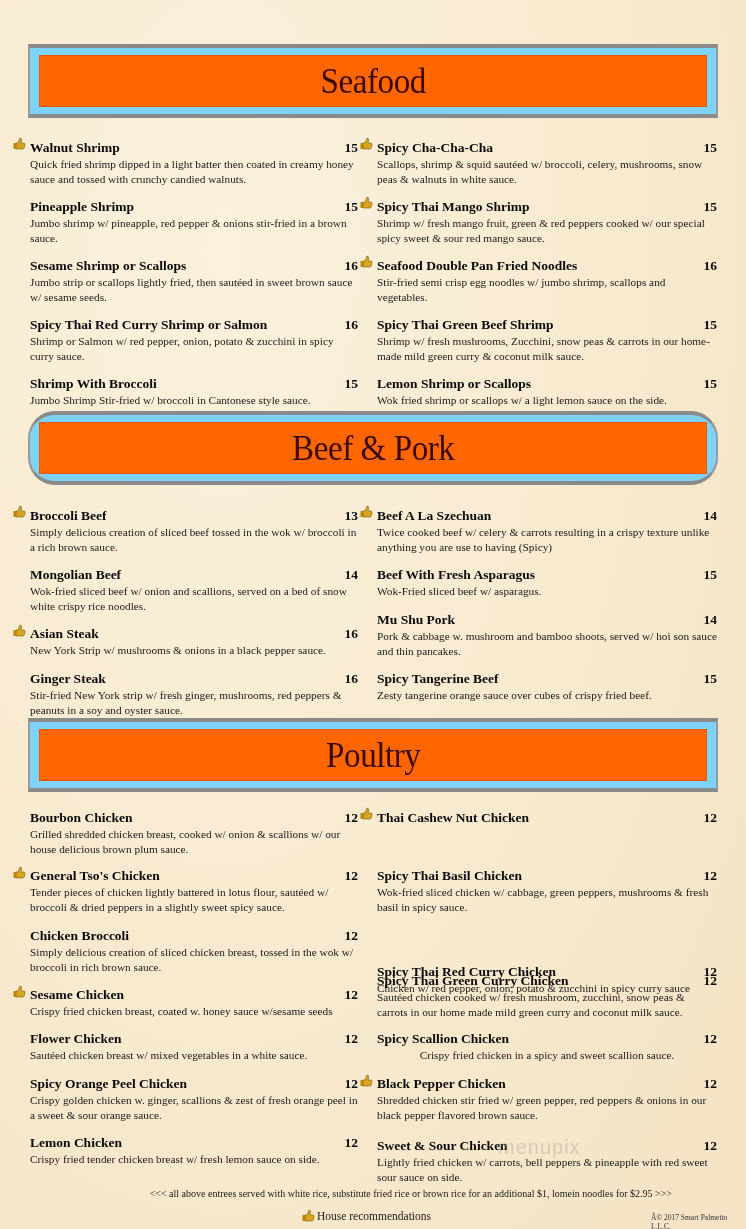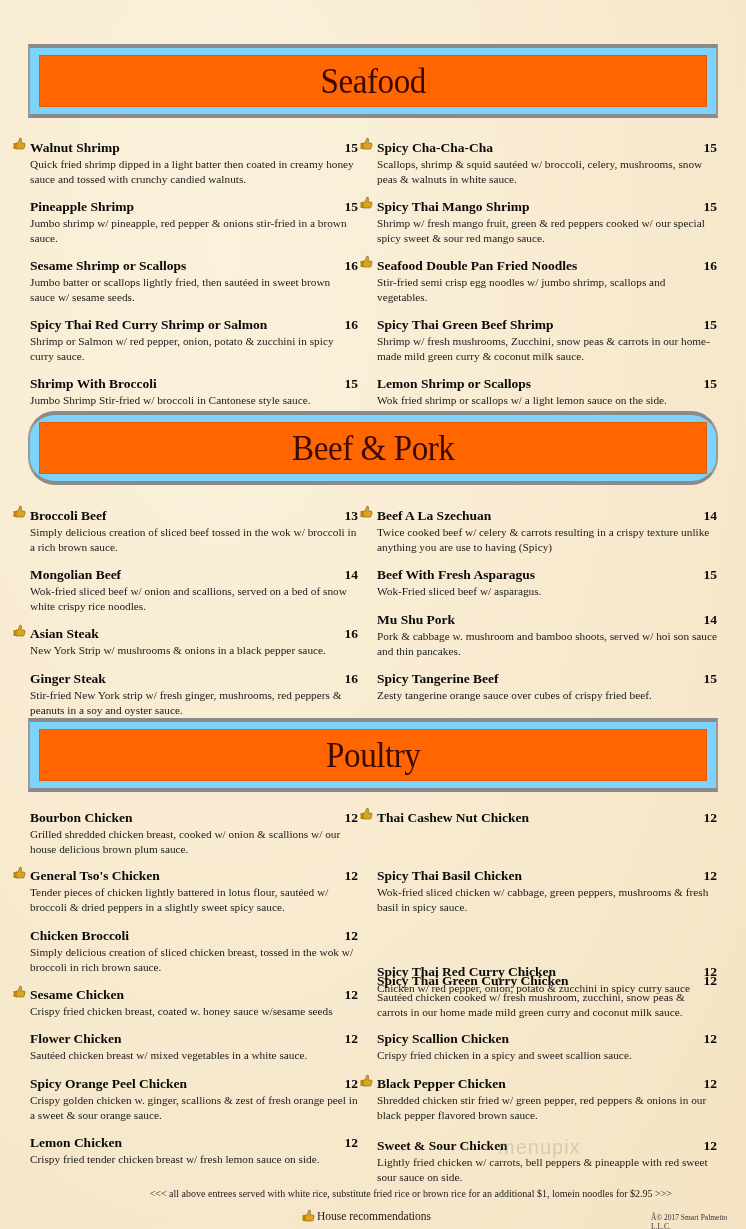--- a/index.html
+++ b/index.html
@@ -103,21 +103,21 @@
       <span class="name">Pineapple Shrimp</span>
       <span class="price">15</span>
     </div>
   <div class="desc">Jumbo shrimp w/ pineapple, red pepper &amp; onions stir-fried in a brown sauce.</div>
 </div>
 <div class="item" style="left:30px; top:258px;">
   <div class="head">
       <span class="name">Sesame Shrimp or Scallops</span>
       <span class="price">16</span>
     </div>
-  <div class="desc">Jumbo batter or scallops lightly fried, then sautéed in sweet brown sauce w/ sesame seeds.</div>
+  <div class="desc">Jumbo strip or scallops lightly fried, then sautéed in sweet brown sauce w/ sesame seeds.</div>
 </div>
 <div class="item" style="left:30px; top:317px;">
   <div class="head">
       <span class="name">Spicy Thai Red Curry Shrimp or Salmon</span>
       <span class="price">16</span>
     </div>
   <div class="desc">Shrimp or Salmon w/ red pepper, onion, potato &amp; zucchini in spicy curry sauce.</div>
 </div>
 <div class="item" style="left:30px; top:376px;">
   <div class="head">
@@ -303,21 +303,21 @@
     </div>
   <div class="desc">Chicken w/ red pepper, onion, potato &amp; zucchini in spicy curry sauce</div>
 </div>
 <div class="item right" style="left:377px; top:973px;">
   <div class="head">
       <span class="name">Spicy Thai Green Curry Chicken</span>
       <span class="price">12</span>
     </div>
   <div class="desc">Sautéed chicken cooked w/ fresh mushroom, zucchini, snow peas &amp; carrots in our home made mild green curry and coconut milk sauce.</div>
 </div>
-<div class="item right" style="left:377px; top:1031px;">
+<div class="item right" style="left:377px; top:1031px;text-align:center;">
   <div class="head">
       <span class="name">Spicy Scallion Chicken</span>
       <span class="price">12</span>
     </div>
   <div class="desc">Crispy fried chicken in a spicy and sweet scallion sauce.</div>
 </div>
 <div class="item right" style="left:377px; top:1076px;">
   <div class="head">
       <span class="name">Black Pepper Chicken</span>
       <span class="price">12</span>

